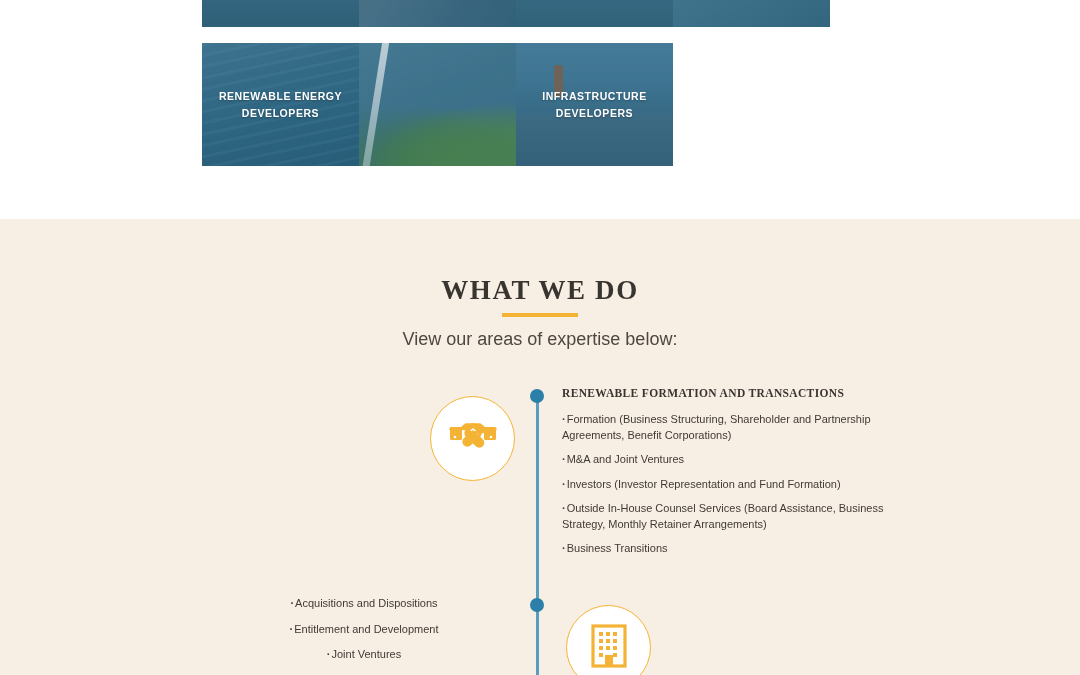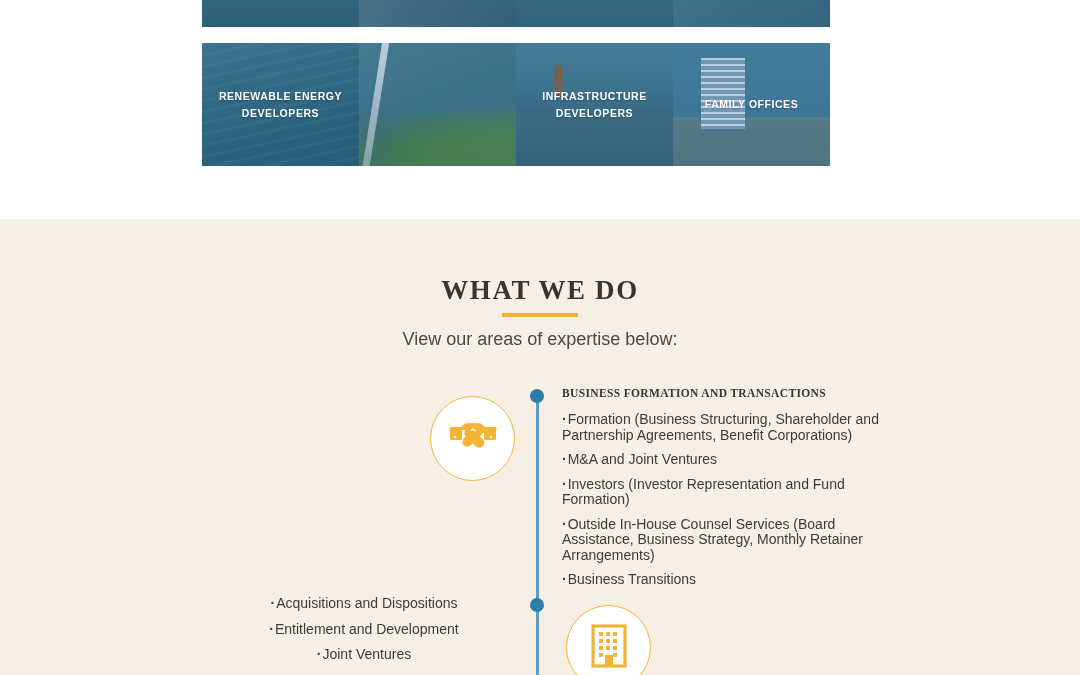--- a/index.html
+++ b/index.html
@@ -176,21 +176,21 @@
   .entry-head{
     font-family:"Liberation Serif", serif;
     font-weight:bold;
     font-size:11.5px;
     letter-spacing:0.35px;
     color:#38342f;
     margin-bottom:13px;
   }
   .entry-list{list-style:none;margin:0;padding:0;}
   .entry-list li{
-    font-size:14px;
+    font-size:11px;
     line-height:15.5px;
     color:#3f3a35;
     margin-bottom:9px;
   }
   .entry-list li .bullet{
     color:#3f3a35;font-weight:bold;
     padding-right:1px;
   }
   .entry-left .entry-list li{margin-bottom:10px;text-align:center;}
 </style>
@@ -239,26 +239,20 @@
         <div class="aud-card">
           <div class="photo ph-foliage"></div>
           <div class="tint"></div>
           <div class="tint2"></div>
         </div>
         <div class="aud-card">
           <div class="photo ph-castle"></div>
           <div class="tint"></div>
           <div class="tint2"></div>
           <div class="aud-label">INFRASTRUCTURE DEVELOPERS</div>
-        </div>
-        <div class="aud-card">
-          <div class="photo ph-tower"></div>
-          <div class="tint"></div>
-          <div class="tint2"></div>
-          <div class="aud-label">FAMILY OFFICES</div>
         </div>
       </div>
 
     </div>
   </div>
 
   <div class="whatwedo">
 
     <div class="wwd-title">WHAT WE DO</div>
     <div class="wwd-divider"></div>
@@ -301,21 +295,21 @@
             <rect x="22" y="22" width="4" height="4"></rect>
             <rect x="8" y="29" width="4" height="4"></rect>
             <rect x="22" y="29" width="4" height="4"></rect>
             <rect x="14" y="31" width="8" height="11"></rect>
           </g>
         </svg>
       </span>
     </div>
 
     <div class="entry entry-right">
-      <div class="entry-head">BUSINESS FORMATION AND TRANSACTIONS</div>
+      <div class="entry-head">RENEWABLE FORMATION AND TRANSACTIONS</div>
       <ul class="entry-list">
         <li><span class="bullet">·</span><span>Formation (Business Structuring, Shareholder and Partnership Agreements, Benefit Corporations)</span></li>
         <li><span class="bullet">·</span><span>M&amp;A and Joint Ventures</span></li>
         <li><span class="bullet">·</span><span>Investors (Investor Representation and Fund Formation)</span></li>
         <li><span class="bullet">·</span><span>Outside In-House Counsel Services (Board Assistance, Business Strategy, Monthly Retainer Arrangements)</span></li>
         <li><span class="bullet">·</span><span>Business Transitions</span></li>
       </ul>
     </div>
 
     <div class="entry entry-left">

